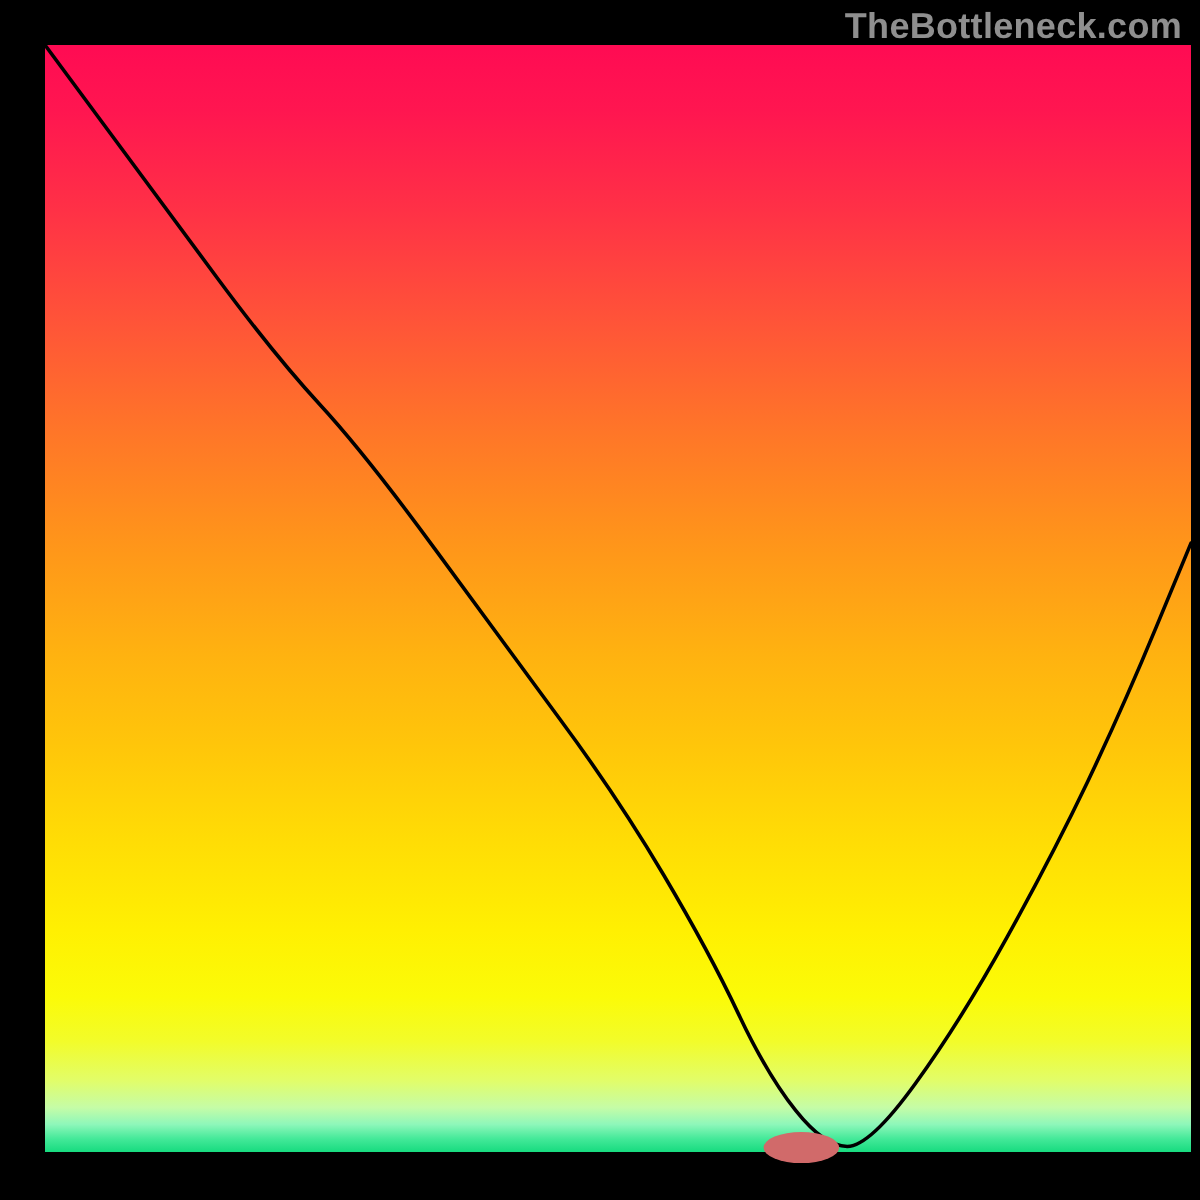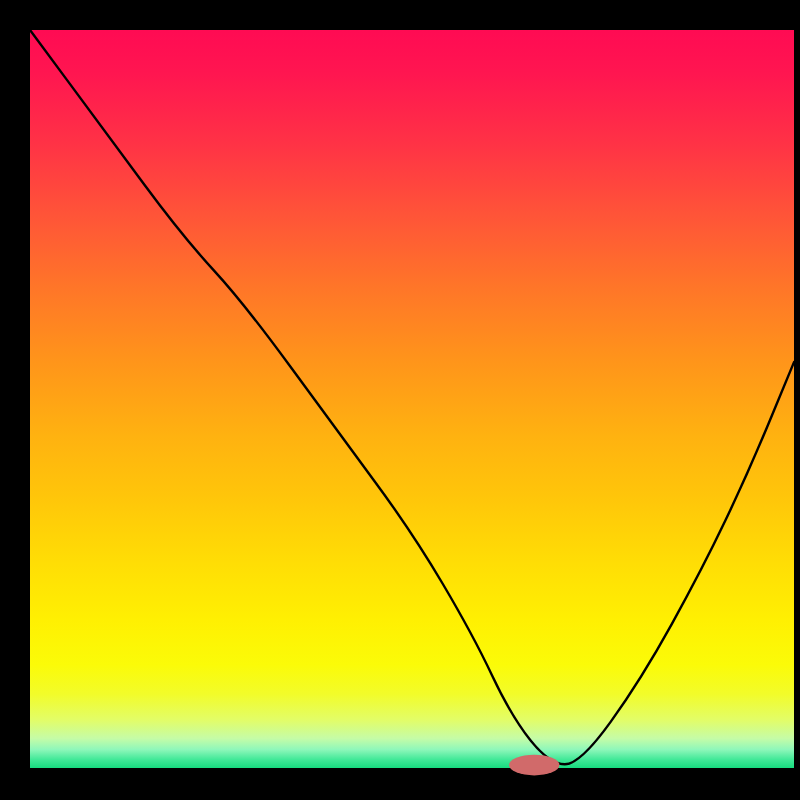--- a/index.html
+++ b/index.html
@@ -27,20 +27,21 @@
     z-index: 20;
   }
   svg {
     display: block;
   }
 </style>
 </head>
 <body>
 
 <div class="chart-container">
+  <div class="watermark">TheBottleneck.com</div>
   <svg id="chart-svg" width="800" height="800">
     <defs>
       <linearGradient id="bg-grad" x1="0" y1="0" x2="0" y2="1">
           <stop offset="0.00%" stop-color="#ff0b53"></stop>
           <stop offset="6.00%" stop-color="#ff1650"></stop>
           <stop offset="15.00%" stop-color="#ff3146"></stop>
           <stop offset="25.00%" stop-color="#ff5438"></stop>
           <stop offset="35.00%" stop-color="#ff7628"></stop>
           <stop offset="45.00%" stop-color="#ff951a"></stop>
           <stop offset="55.00%" stop-color="#ffb210"></stop>

